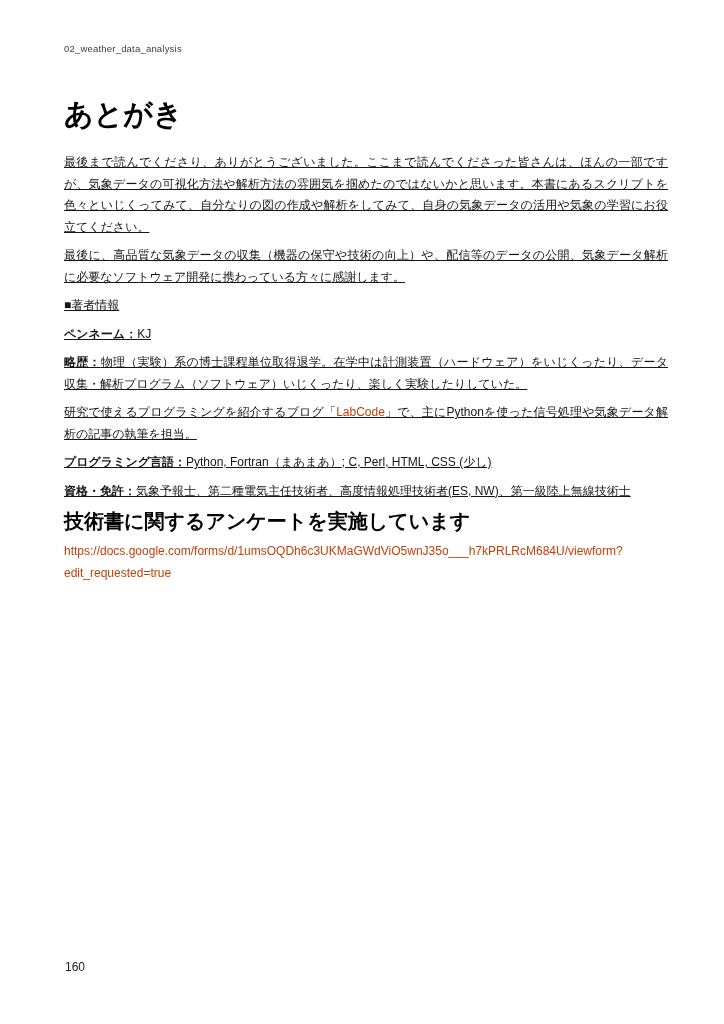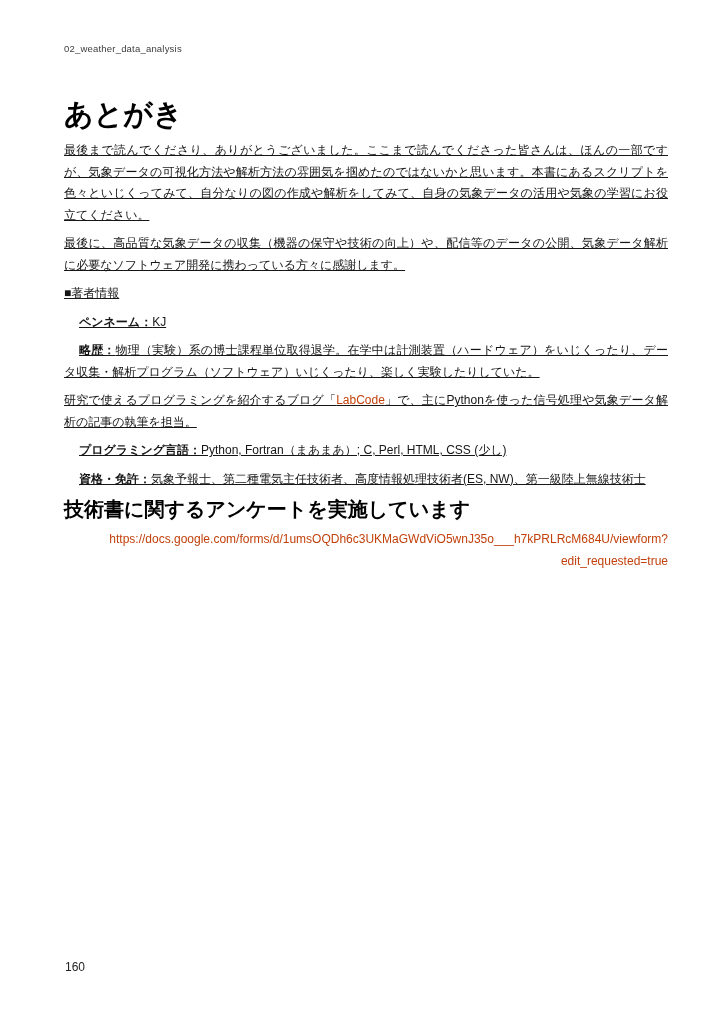--- a/index.html
+++ b/index.html
@@ -18,49 +18,49 @@
   }
   .running-header {
     font-size: 9.5px;
     line-height: 12px;
     color: #3c3c3c;
     letter-spacing: 0.2px;
   }
   h1.doc-title {
     font-size: 29px;
     line-height: 32px;
-    margin: 43px 0 10px 0;
+    margin: 43px 0 22px 0;
     font-weight: 700;
     color: #000000;
   }
   p.body-text {
     font-size: 12px;
     line-height: 21.5px;
     margin: 0 0 7px 0;
     text-align: justify;
     text-decoration: underline;
   }
-  p.body-text strong { font-weight: 700; margin-left: 15px; }
+  p.body-text strong { font-weight: 700; }
   h2.section-title {
     font-size: 20px;
     line-height: 24px;
     margin: 6px 0 8px 0;
     font-weight: 700;
     color: #000000;
   }
   a.link {
     color: #c2410c;
     text-decoration: none;
     cursor: pointer;
   }
   p.url-text {
     font-size: 12px;
     line-height: 21.5px;
     margin: 0 0 7px 0;
-    text-align: right;
+    text-align: left;
     word-break: break-all;
   }
   p.url-text span { display: block; }
   .page-number {
     position: absolute;
     left: 65px;
     top: 960px;
     font-size: 12px;
     line-height: 14px;
     color: #222222;

